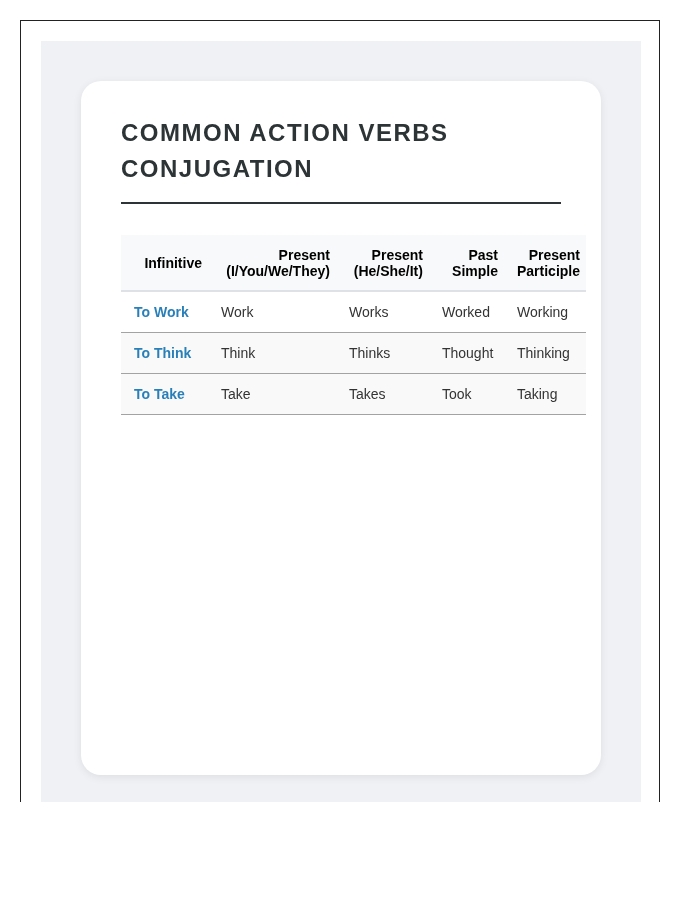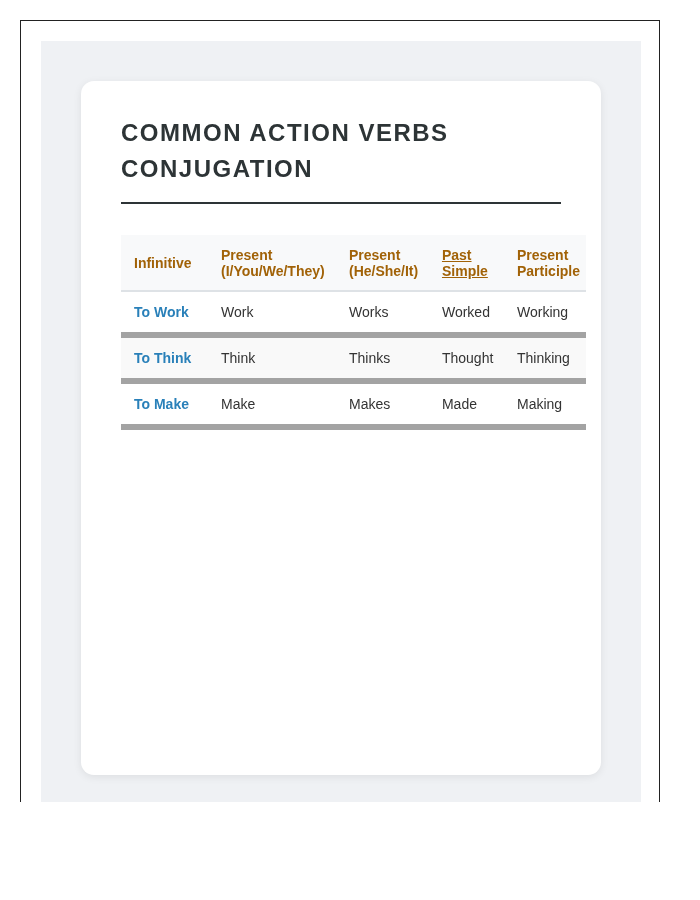--- a/index.html
+++ b/index.html
@@ -1,28 +1,28 @@
 <!DOCTYPE html>
 <html><head>
 <meta charset="utf-8">
 <style>
   html, body { margin:0; padding:0; background:#ffffff; }
   body { width:700px; height:900px; position:relative; font-family:"Liberation Sans", sans-serif; overflow:hidden; }
   .frame { position:absolute; left:20px; top:20px; width:640px; height:782px; border:1px solid #222; border-bottom:none; box-sizing:border-box; }
   .bg { position:absolute; left:41px; top:41px; width:600px; height:761px; background:#eff1f4; }
-  .card { position:absolute; left:81px; top:81px; width:520px; height:694px; background:#fff; border-radius:13px; box-shadow:0 2px 8px rgba(0,0,0,0.08); }
+  .card { position:absolute; left:81px; top:81px; width:520px; height:694px; background:#fff; border-radius:20px; box-shadow:0 2px 8px rgba(0,0,0,0.08); }
   .title { position:absolute; left:40px; top:34px; width:440px; margin:0; font-size:24px; font-weight:bold; letter-spacing:1.5px; line-height:36px; color:#2d3436; text-transform:uppercase; }
   .rule { position:absolute; left:40px; top:121px; width:440px; height:2px; background:#2d3436; }
   table { position:absolute; left:40px; top:154px; width:465px; border-collapse:collapse; font-size:14px; }
-  th { background:#f8f9fa; color:#a16207; font-weight:bold; text-align:left; padding:0 6px 0 13px; height:55px; border-bottom:2px solid #dee2e6; line-height:16px; vertical-align:middle; }
-  td { padding:0 6px 0 13px; height:40px; border-bottom:6px solid #a3a3a3; color:#333; line-height:16px; vertical-align:middle; }
+  th { background:#f8f9fa; color:#000000; font-weight:bold; text-align:right; padding:0 6px 0 13px; height:55px; border-bottom:2px solid #dee2e6; line-height:16px; vertical-align:middle; }
+  td { padding:0 6px 0 13px; height:40px; border-bottom:1px solid #a3a3a3; color:#333; line-height:16px; vertical-align:middle; }
   tr.alt td { background:#f9f9f9; }
   tr.tall td { height:56px; }
   td.inf { color:#2980b9; font-weight:bold; }
-  .c1 { width:68px; } .c2 { width:109px; } .c3 { width:74px; } .c4 { width:56px;text-decoration:underline; }
+  .c1 { width:68px; } .c2 { width:109px; } .c3 { width:74px; } .c4 { width:56px; }
 </style>
 </head>
 <body>
 
 <div class="frame"></div>
 <div class="bg">
 </div>
 <div class="card">
   <h1 class="title">Common Action Verbs Conjugation</h1>
   <div class="rule"></div>
@@ -44,22 +44,22 @@
         <td>Worked</td>
         <td>Working</td>
       </tr>
       <tr class="alt">
         <td class="inf">To Think</td>
         <td>Think</td>
         <td>Thinks</td>
         <td>Thought</td>
         <td>Thinking</td>
       </tr>
-      <tr>
-        <td class="inf">To Make</td>
-        <td>Make</td>
-        <td>Makes</td>
-        <td>Made</td>
-        <td>Making</td>
+      <tr class="alt">
+        <td class="inf">To Take</td>
+        <td>Take</td>
+        <td>Takes</td>
+        <td>Took</td>
+        <td>Taking</td>
       </tr>
     </tbody>
   </table>
 </div>
 
 </body></html>

